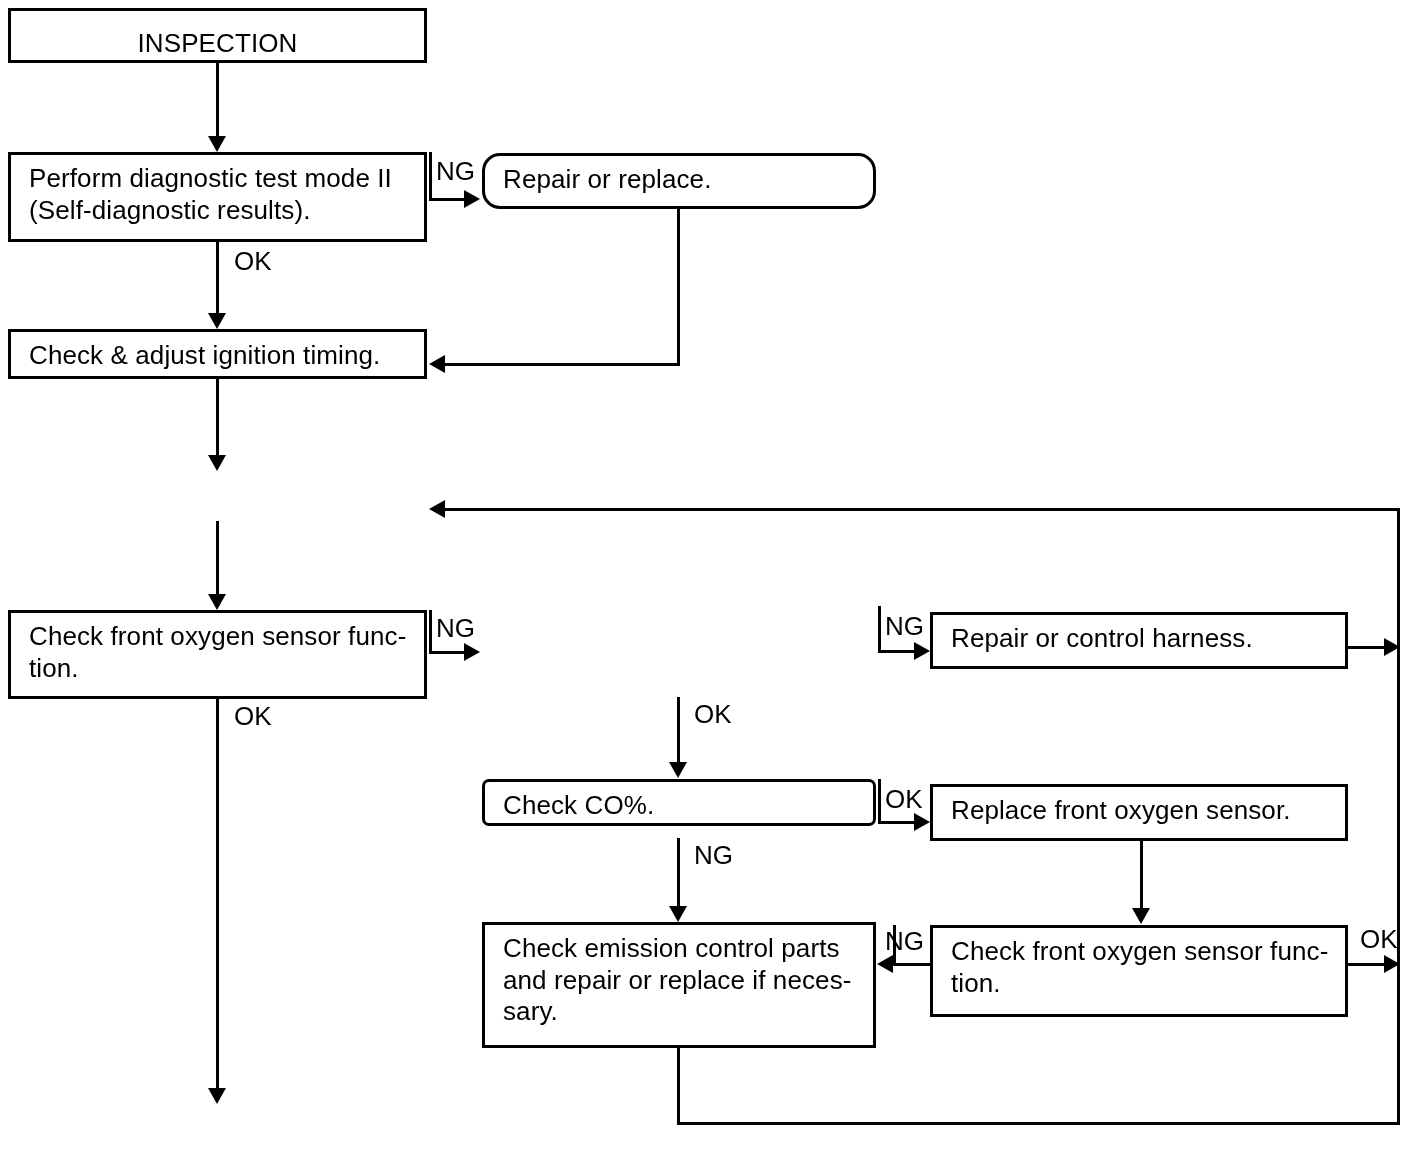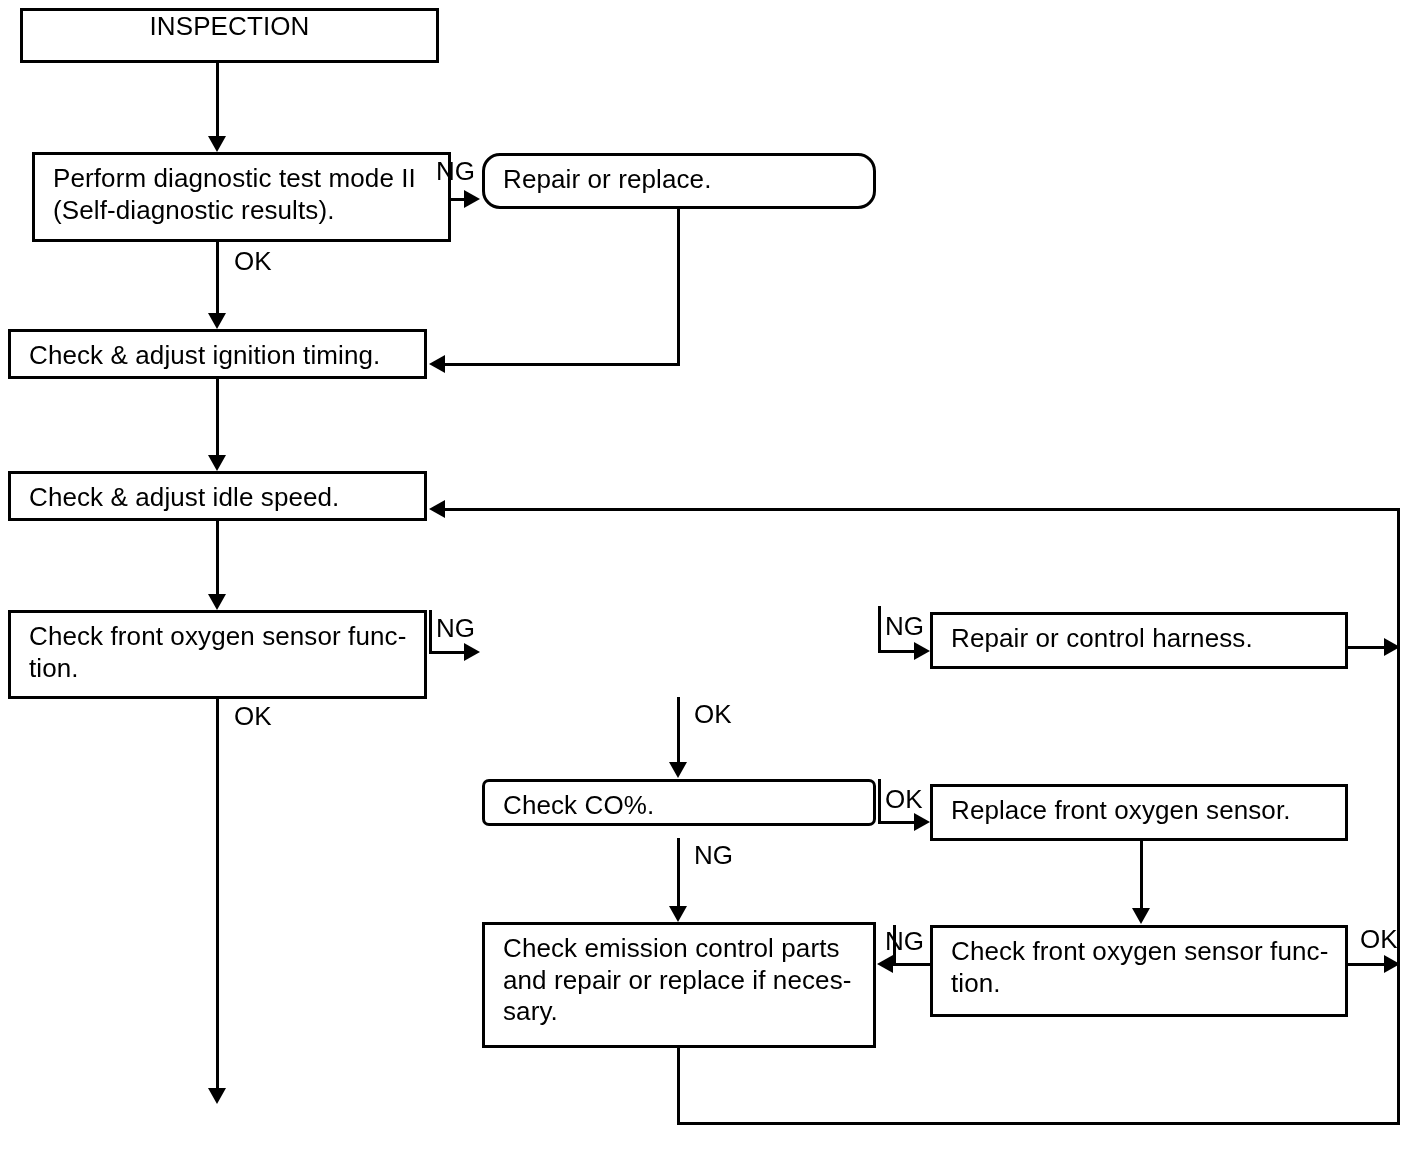--- a/index.html
+++ b/index.html
@@ -23,25 +23,24 @@
     background: #ffffff;
     color: #000000;
     font-size: 26px;
     line-height: 1.22;
     letter-spacing: 0.1px;
     padding: 8px 14px 6px 18px;
     z-index: 3;
   }
   .node.centered {
     display: flex;
-    align-items: flex-start;
+    align-items: flex-end;
     justify-content: center;
     padding: 0;
     text-align: center;
-    margin-left: 12px;
   }
   .node .txt {
     display: block;
     white-space: pre-line;
   }
   .edge-label {
     position: absolute;
     font-size: 26px;
     line-height: 1;
     color: #000000;
@@ -81,36 +80,33 @@
 </style>
 </head>
 <body>
 
 <div id="canvas">
 
   <div class="node centered" style="left:8px; top:8px; width:419px; height:55px;">
     <span class="txt">INSPECTION</span>
   </div>
 
-  <div class="node" style="left:8px; top:152px; width:419px; height:90px;margin-left:24px;">
+  <div class="node" style="left:8px; top:152px; width:419px; height:90px;">
     <span class="txt">Perform diagnostic test mode II
 (Self-diagnostic results).</span>
   </div>
 
   <div class="node" style="left:482px; top:153px; width:394px; height:56px;border-radius:18px;">
     <span class="txt">Repair or replace.</span>
   </div>
 
   <div class="node" style="left:8px; top:329px; width:419px; height:50px;">
     <span class="txt">Check &amp; adjust ignition timing.</span>
   </div>
 
-  <div class="node" style="left:8px; top:471px; width:419px; height:50px;">
-    <span class="txt">Check &amp; adjust idle speed.</span>
-  </div>
 
   <div class="node" style="left:8px; top:610px; width:419px; height:89px;">
     <span class="txt">Check front oxygen sensor func-
 tion.</span>
   </div>
 
 
   <div class="node" style="left:930px; top:612px; width:418px; height:57px;">
     <span class="txt">Repair or control harness.</span>
   </div>

